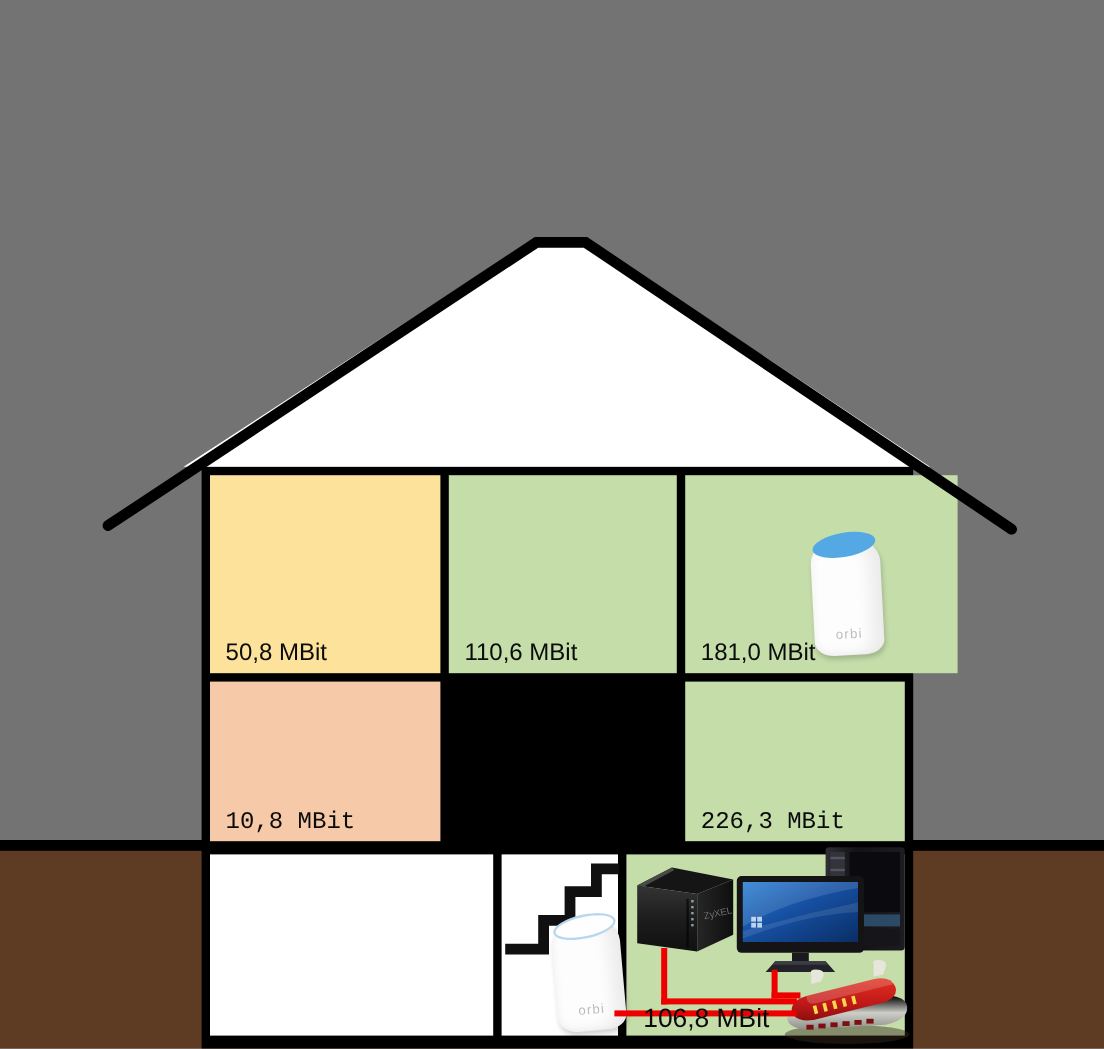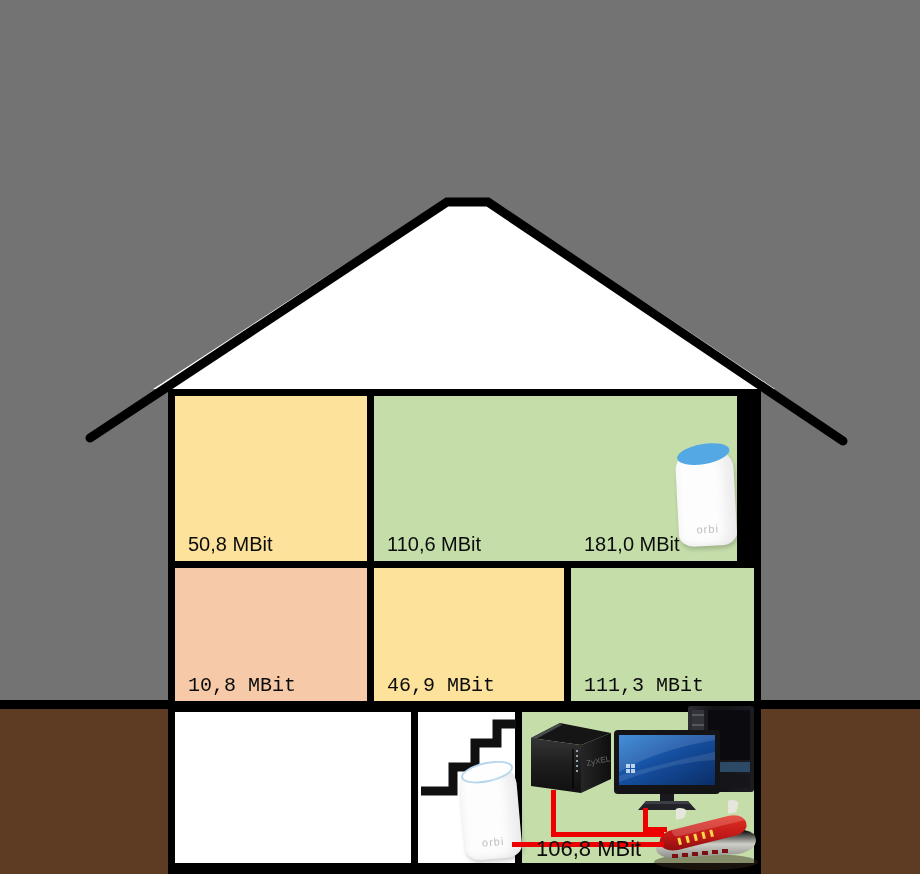--- a/index.html
+++ b/index.html
@@ -9,22 +9,22 @@
   }
   .abs{position:absolute;}
   
   .ground{left:0;top:700px;width:920px;height:174px;background:#5e3b23;
     border-top:9px solid #000;box-sizing:border-box;z-index:1;}
   
   .house-frame{left:168px;top:389px;width:593px;height:485px;background:#000;z-index:2;}
   
   .room{position:absolute;z-index:3;}
   .r-u1{left:175px;top:396px;width:192px;height:165px;background:#fce29a;}
-  .r-u2{left:374px;top:396px;width:190px;height:165px;background:#c4dda9;padding-left:32px;}
-  .r-u3{left:571px;top:396px;width:166px;height:165px;background:#c4dda9;}
+  .r-u2{left:374px;top:396px;width:190px;height:165px;background:#c4dda9;}
+  .r-u3{left:571px;top:396px;width:183px;height:165px;background:#c4dda9;padding-left:44px;}
   .r-m1{left:175px;top:568px;width:192px;height:133px;background:#f6caa9;}
   .r-m2{left:374px;top:568px;width:190px;height:133px;background:#fce29a;}
   .r-m3{left:571px;top:568px;width:183px;height:133px;background:#c4dda9;}
   .r-b1{left:175px;top:712px;width:236px;height:151px;background:#ffffff;}
   .r-b2{left:418px;top:712px;width:97px;height:151px;background:#ffffff;}
   .r-b3{left:522px;top:712px;width:232px;height:151px;background:#c4dda9;}
   .room-label{position:absolute;left:13px;bottom:5px;font-size:20px;color:#0b0b0b;white-space:nowrap;}
   .r-m1 .room-label,.r-m2 .room-label,.r-m3 .room-label{bottom:4px;font-family:Liberation Mono, monospace;}
   
   .roof-svg{left:0;top:0;width:920px;height:874px;z-index:4;pointer-events:none;}
@@ -69,25 +69,22 @@
   <div class="room r-u2">
     <span class="room-label">110,6 MBit</span>
   </div>
   <div class="room r-u3">
     <span class="room-label">181,0 MBit</span>
   </div>
 
   <div class="room r-m1">
     <span class="room-label">10,8 MBit</span>
   </div>
-  <div class="room r-m2">
-    <span class="room-label">46,9 MBit</span>
-  </div>
   <div class="room r-m3">
-    <span class="room-label">111,3 MBit</span>
+    <span class="room-label">226,3 MBit</span>
   </div>
 
   <div class="room r-b1"></div>
   <div class="room r-b2"></div>
   <div class="room r-b3"></div>
 
   <svg class="abs roof-svg" viewBox="0 0 920 874">
     <polygon points="153,389 445,199 490,199 775,389" fill="#ffffff"></polygon>
     <path d="M90 438 L447 202 L488 202 L843 441" fill="none" stroke="#000000" stroke-width="9" stroke-linecap="round" stroke-linejoin="miter"></path>
   </svg>

